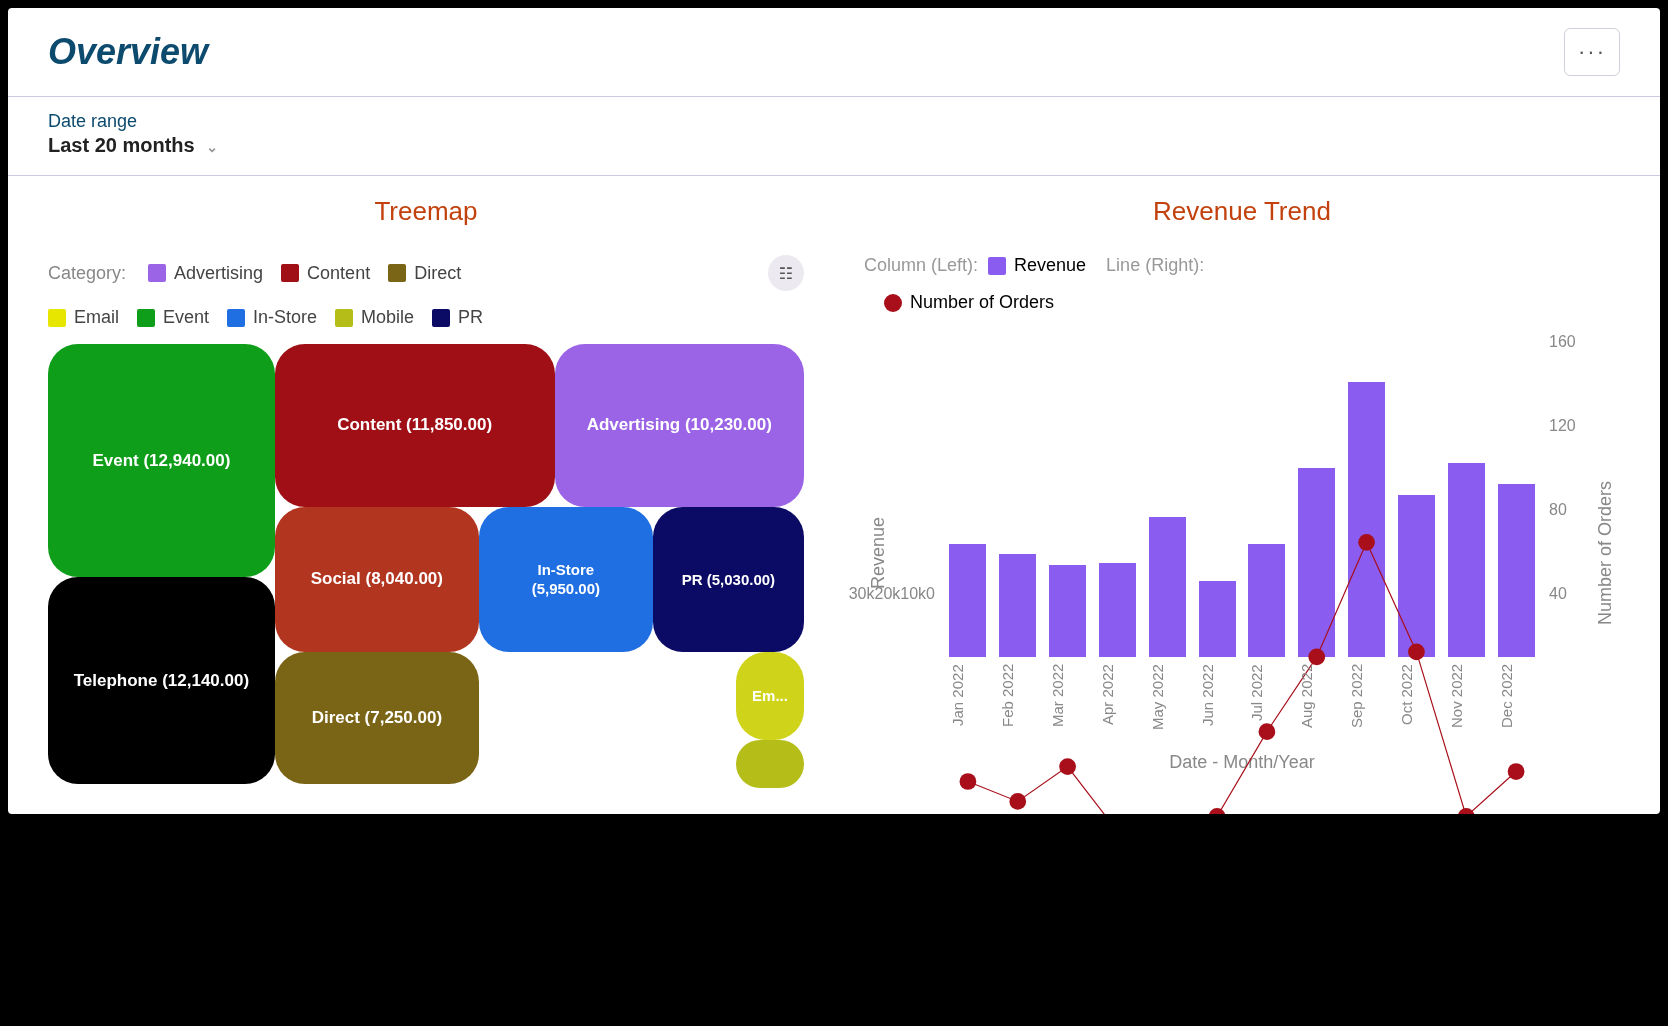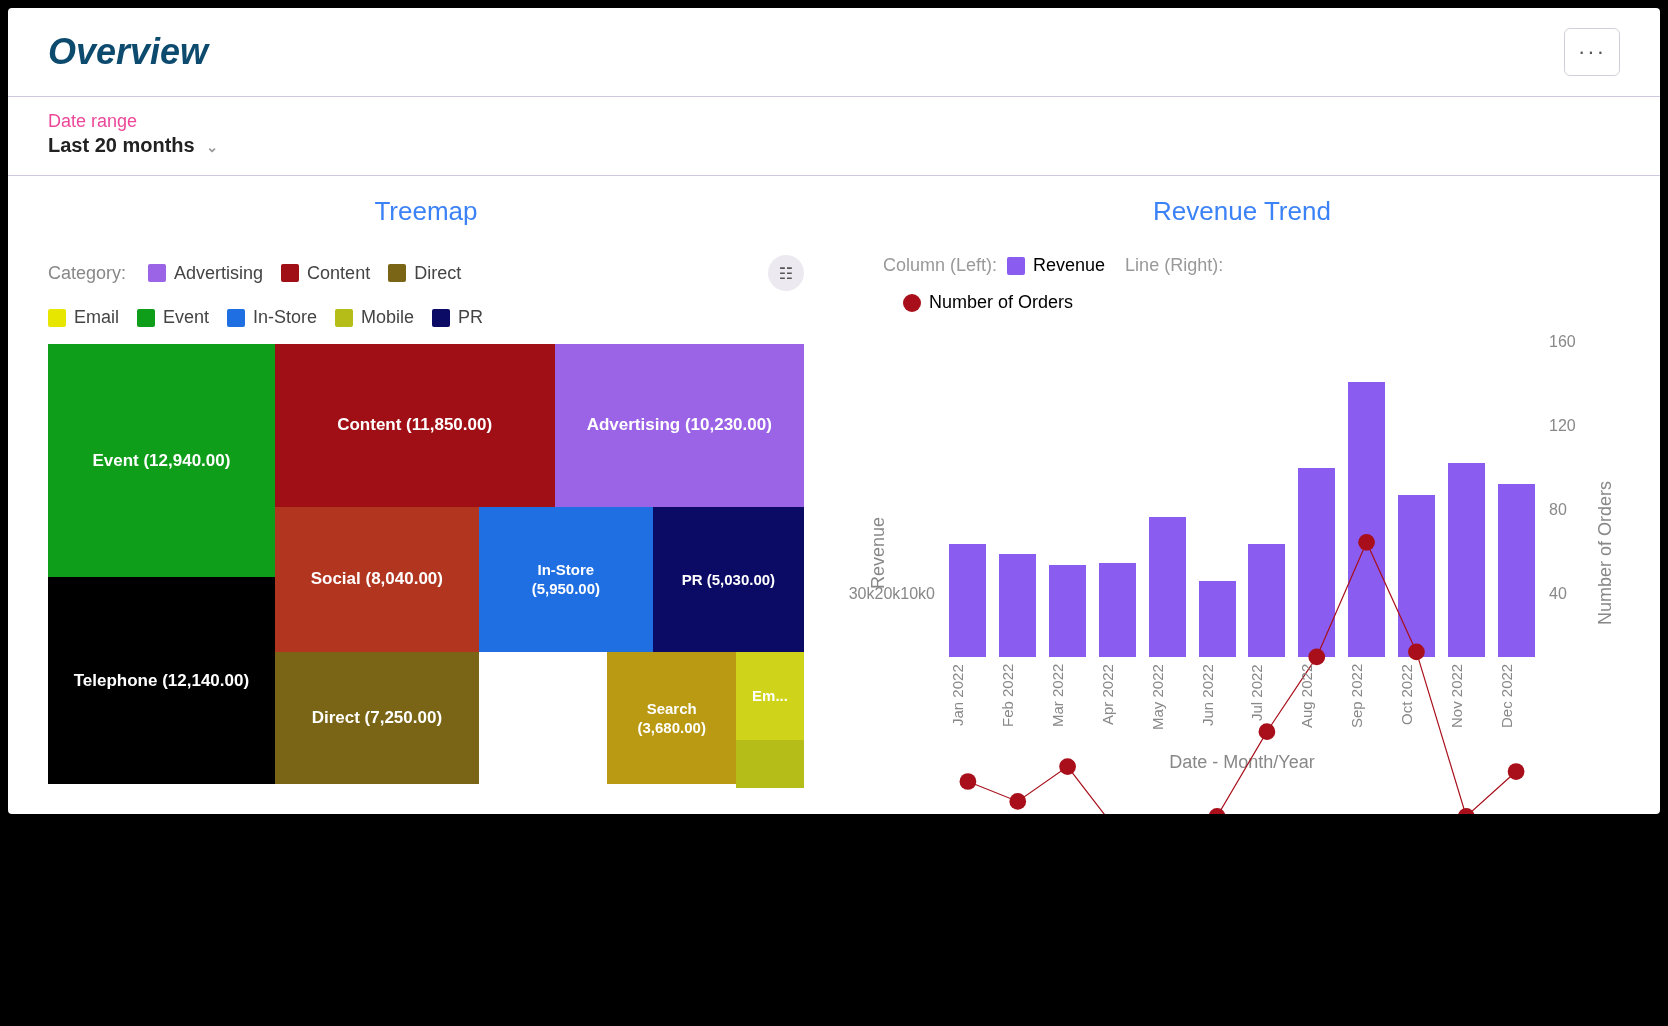--- a/index.html
+++ b/index.html
@@ -40,21 +40,21 @@
   color: #555;
   cursor: pointer;
   letter-spacing: 2px;
 }
 .filter-bar {
   padding: 14px 40px 18px 40px;
   border-bottom: 1px solid #d0c8e0;
 }
 .filter-label {
   font-size: 18px;
-  color: #ec4899;
+  color: #0c4a6e;
   margin-bottom: 2px;
 }
 .filter-value {
   font-size: 20px;
   font-weight: 600;
   color: #222;
 }
 .filter-value .chev {
   color: #999;
   font-size: 14px;
@@ -63,21 +63,21 @@
 .charts {
   display: flex;
   padding: 20px 40px 30px 40px;
   gap: 60px;
 }
 .chart-panel { flex: 1; }
 .chart-title {
   text-align: center;
   font-size: 26px;
   font-weight: 500;
-  color: #3b82f6;
+  color: #c2410c;
   margin-bottom: 28px;
 }
 .legend-row {
   display: flex;
   flex-wrap: wrap;
   align-items: center;
   gap: 8px 18px;
   margin-bottom: 16px;
   font-size: 18px;
   color: #444;
@@ -105,31 +105,31 @@
   display: flex;
   align-items: center;
   justify-content: center;
   color: #fff;
   font-size: 17px;
   font-weight: 600;
   text-align: center;
   padding: 24px;
   line-height: 1.3;
   overflow: hidden;
+  border-radius: 30px;
 }
 .tm-cell.small { font-size: 15px; }
 
 .trend-legend {
   display: flex;
   flex-wrap: wrap;
   align-items: center;
   gap: 8px 20px;
   font-size: 18px;
   margin-bottom: 20px;
-  margin-left: 19px;
 }
 .trend-legend .sect { display: inline-flex; align-items: center; gap: 10px; }
 .trend-legend .lbl { color: #999; }
 
 .barchart {
   position: relative;
   height: 440px;
   display: flex;
 }
 .y-axis-left, .y-axis-right {
@@ -280,23 +280,20 @@
             <span>Social (8,040.00)</span>
           </div>
         <div class="tm-cell small" style="left:57%;top:37%;width:23%;height:33%;background:#1f6fe3">
             <span>In-Store (5,950.00)</span>
           </div>
         <div class="tm-cell small" style="left:80%;top:37%;width:20%;height:33%;background:#0b0b66">
             <span>PR (5,030.00)</span>
           </div>
         <div class="tm-cell" style="left:30%;top:70%;width:27%;height:30%;background:#7a6415">
             <span>Direct (7,250.00)</span>
-          </div>
-        <div class="tm-cell small" style="left:74%;top:70%;width:17%;height:30%;background:#b99a12">
-            <span>Search (3,680.00)</span>
           </div>
         <div class="tm-cell small" style="left:91%;top:70%;width:9%;height:20%;background:#cfd31a">
             <span>Em...</span>
           </div>
         <div class="tm-cell" style="left:91%;top:90%;width:9%;height:10%;background:#b5bd18">
             <span></span>
           </div>
       </div>
     </div>
 

